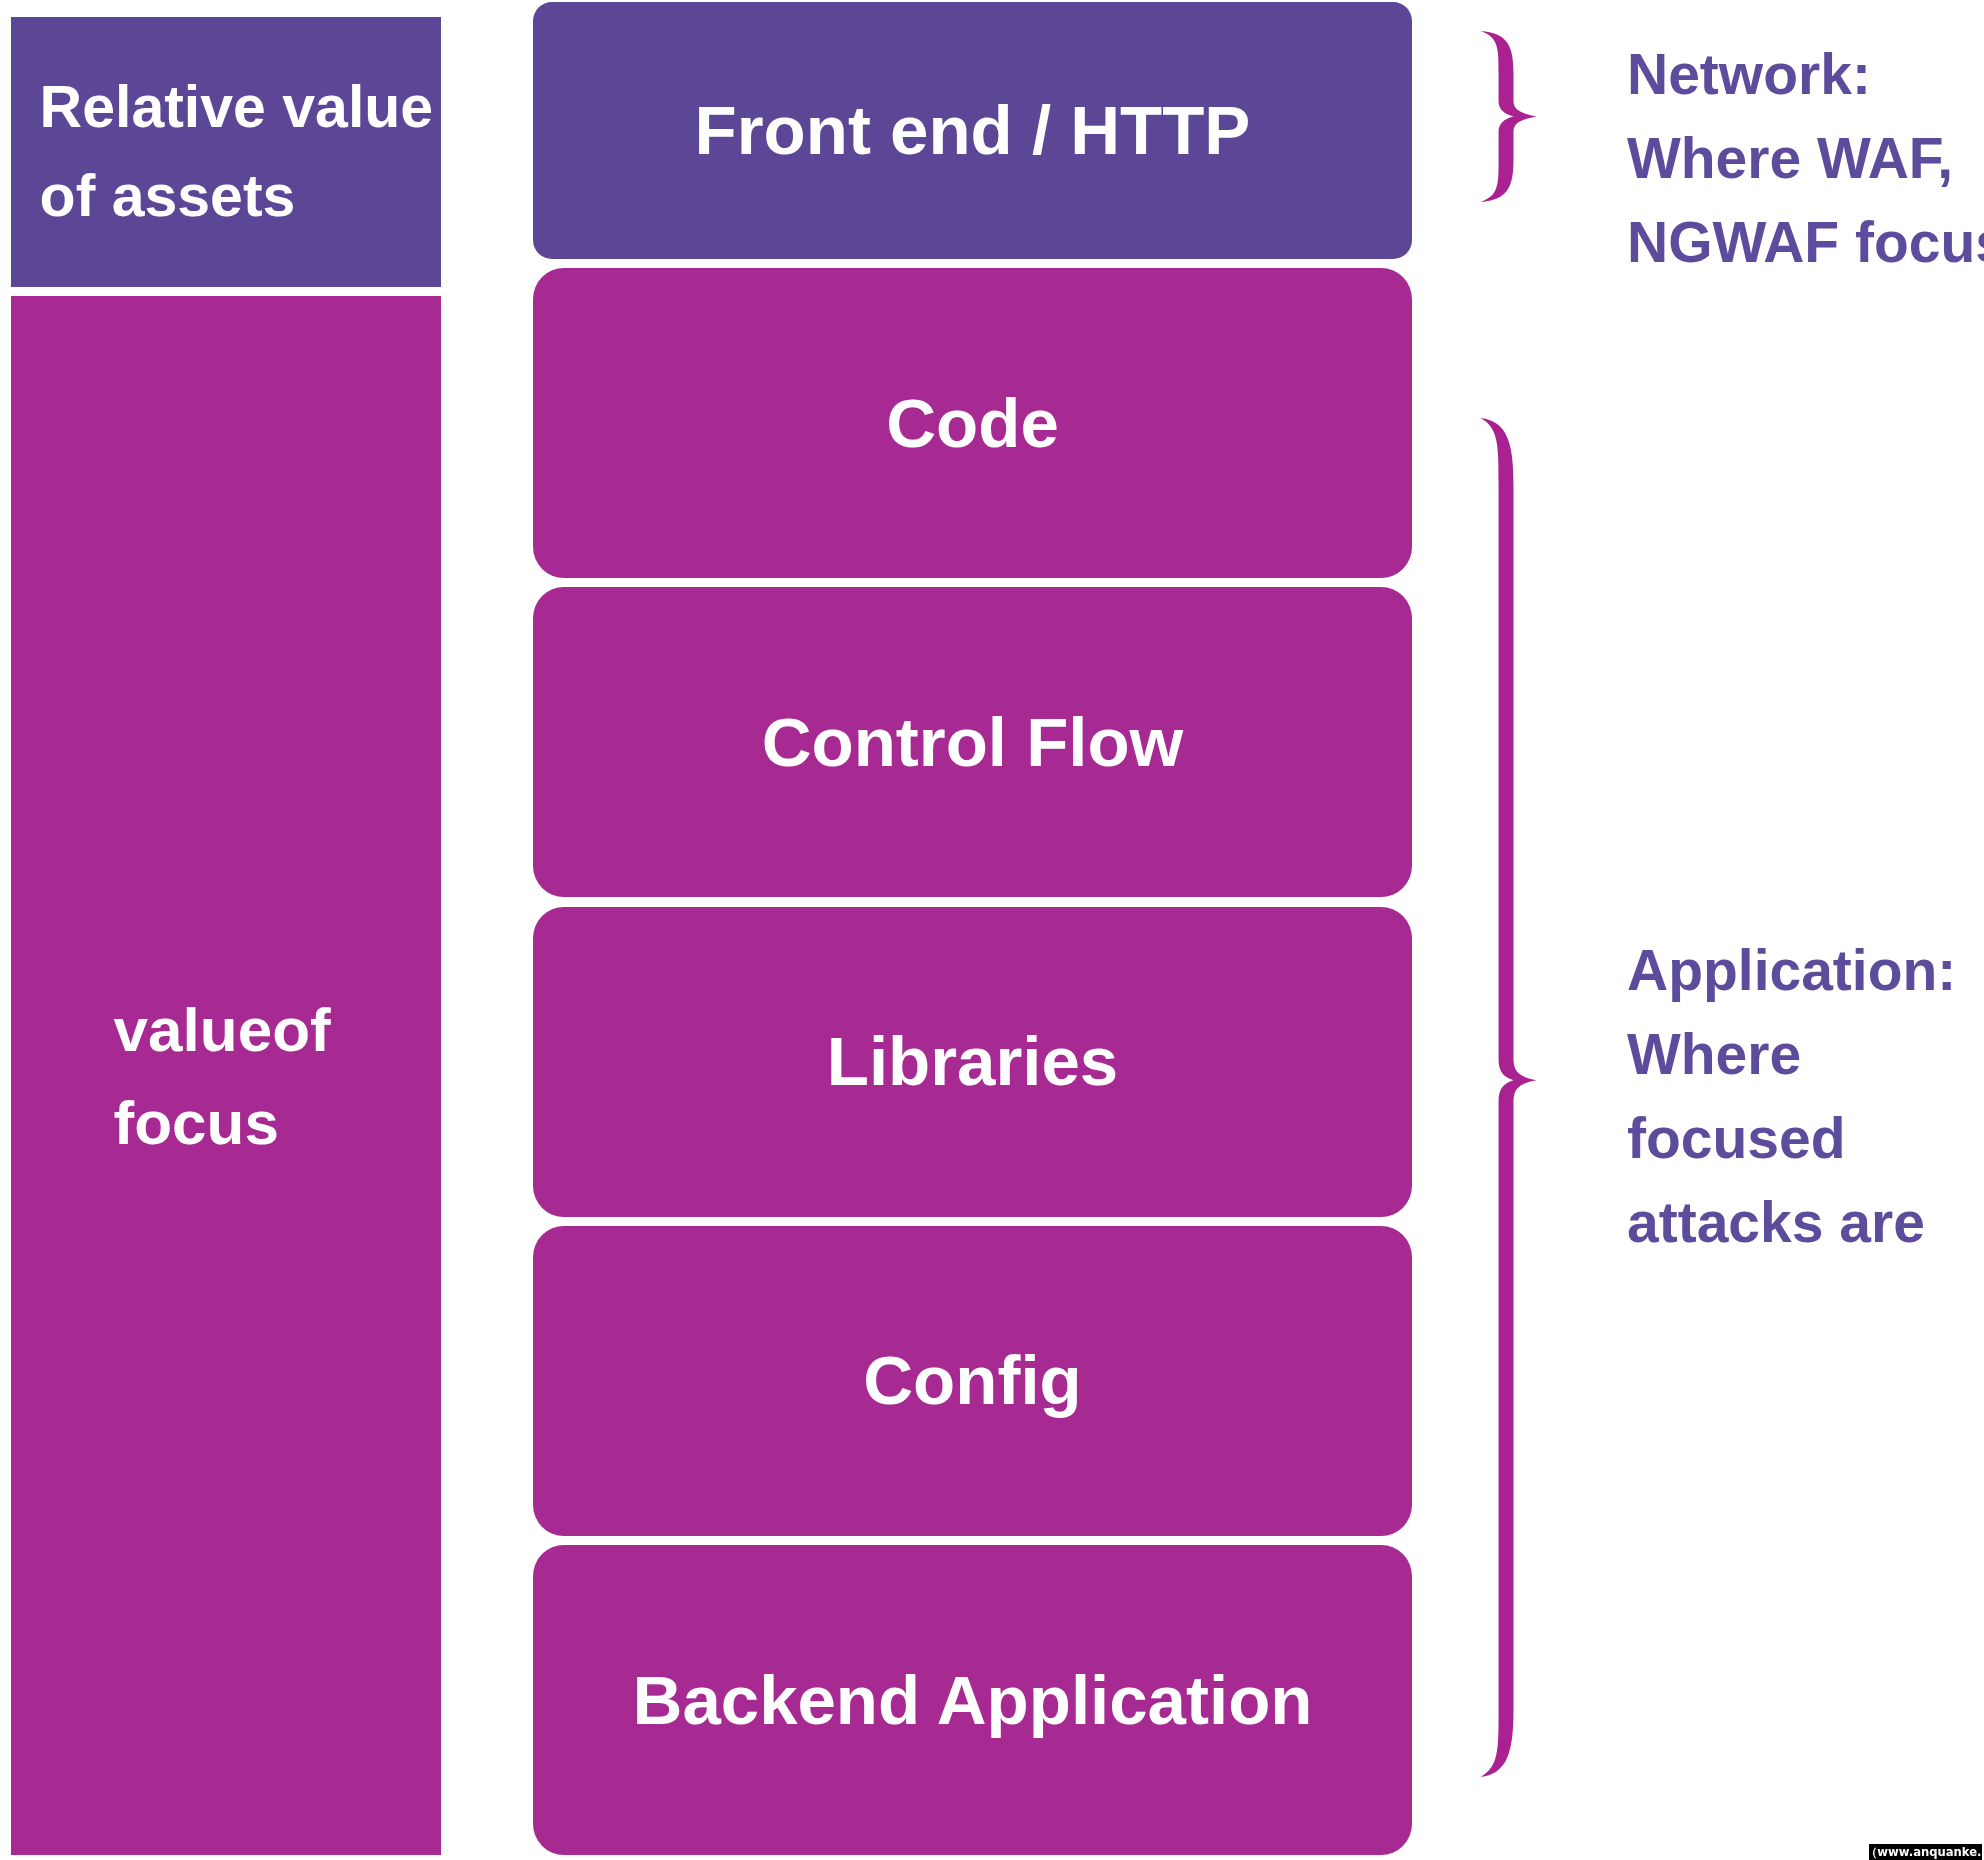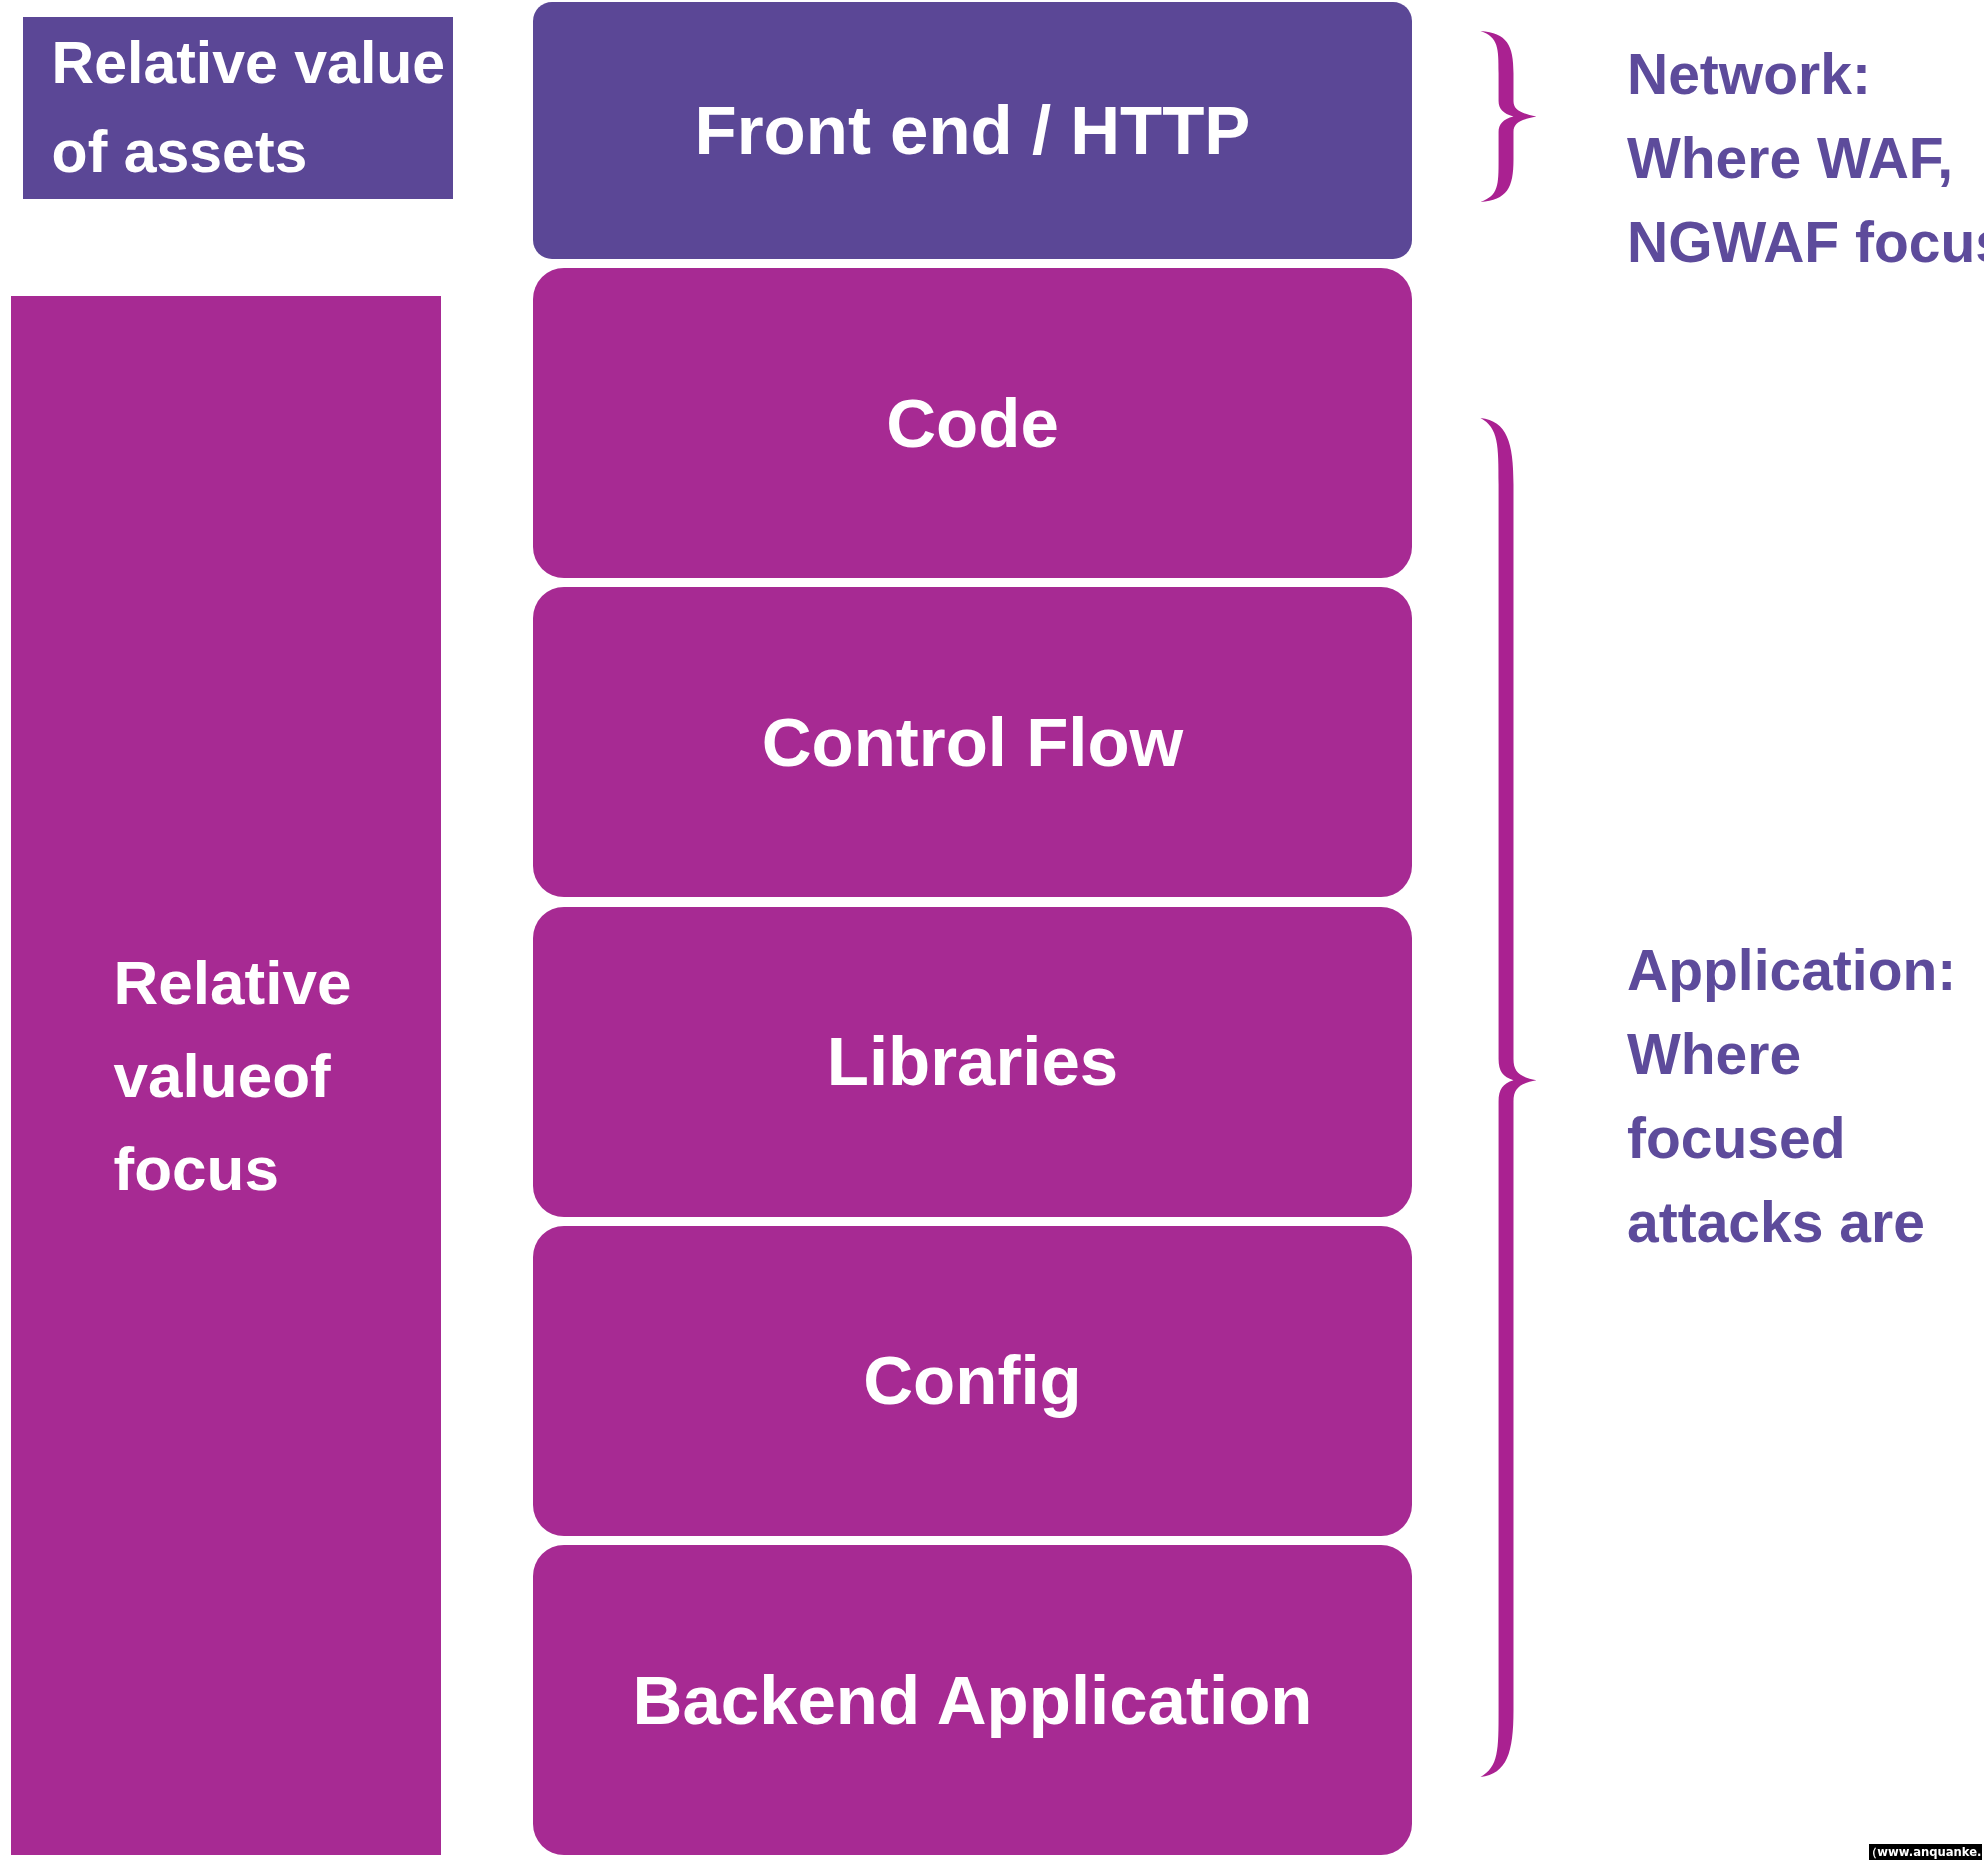--- a/index.html
+++ b/index.html
@@ -24,26 +24,25 @@
     left:10.6px;
     width:430px;
     display:flex;
     flex-direction:column;
     justify-content:center;
     color:var(--label_text);
     font-weight:600;
   }
   .left-top-box{
     top:17px;
-    height:182px;
+    height:270px;
     background:var(--purple);
     font-size:59px;
     line-height:89px;
     padding-left:29px;
-    margin-left:12px;
   }
   .left-tall-box{
     top:296px;
     height:1559px;
     background:var(--magenta);
     font-size:62px;
     line-height:93px;
     padding-left:103px;
   }
 
@@ -112,21 +111,20 @@
 </style>
 </head>
 <body>
 
 <div class="left-box left-top-box">
   <div>Relative value</div>
   <div>of assets</div>
 </div>
 
 <div class="left-box left-tall-box">
-  <div>Relative</div>
   <div>valueof</div>
   <div>focus</div>
 </div>
 
 <div class="stack">
   <div class="stack-box first box-purple">
     <span>Front end / HTTP</span>
   </div>
   <div class="stack-box box-magenta">
     <span>Code</span>

